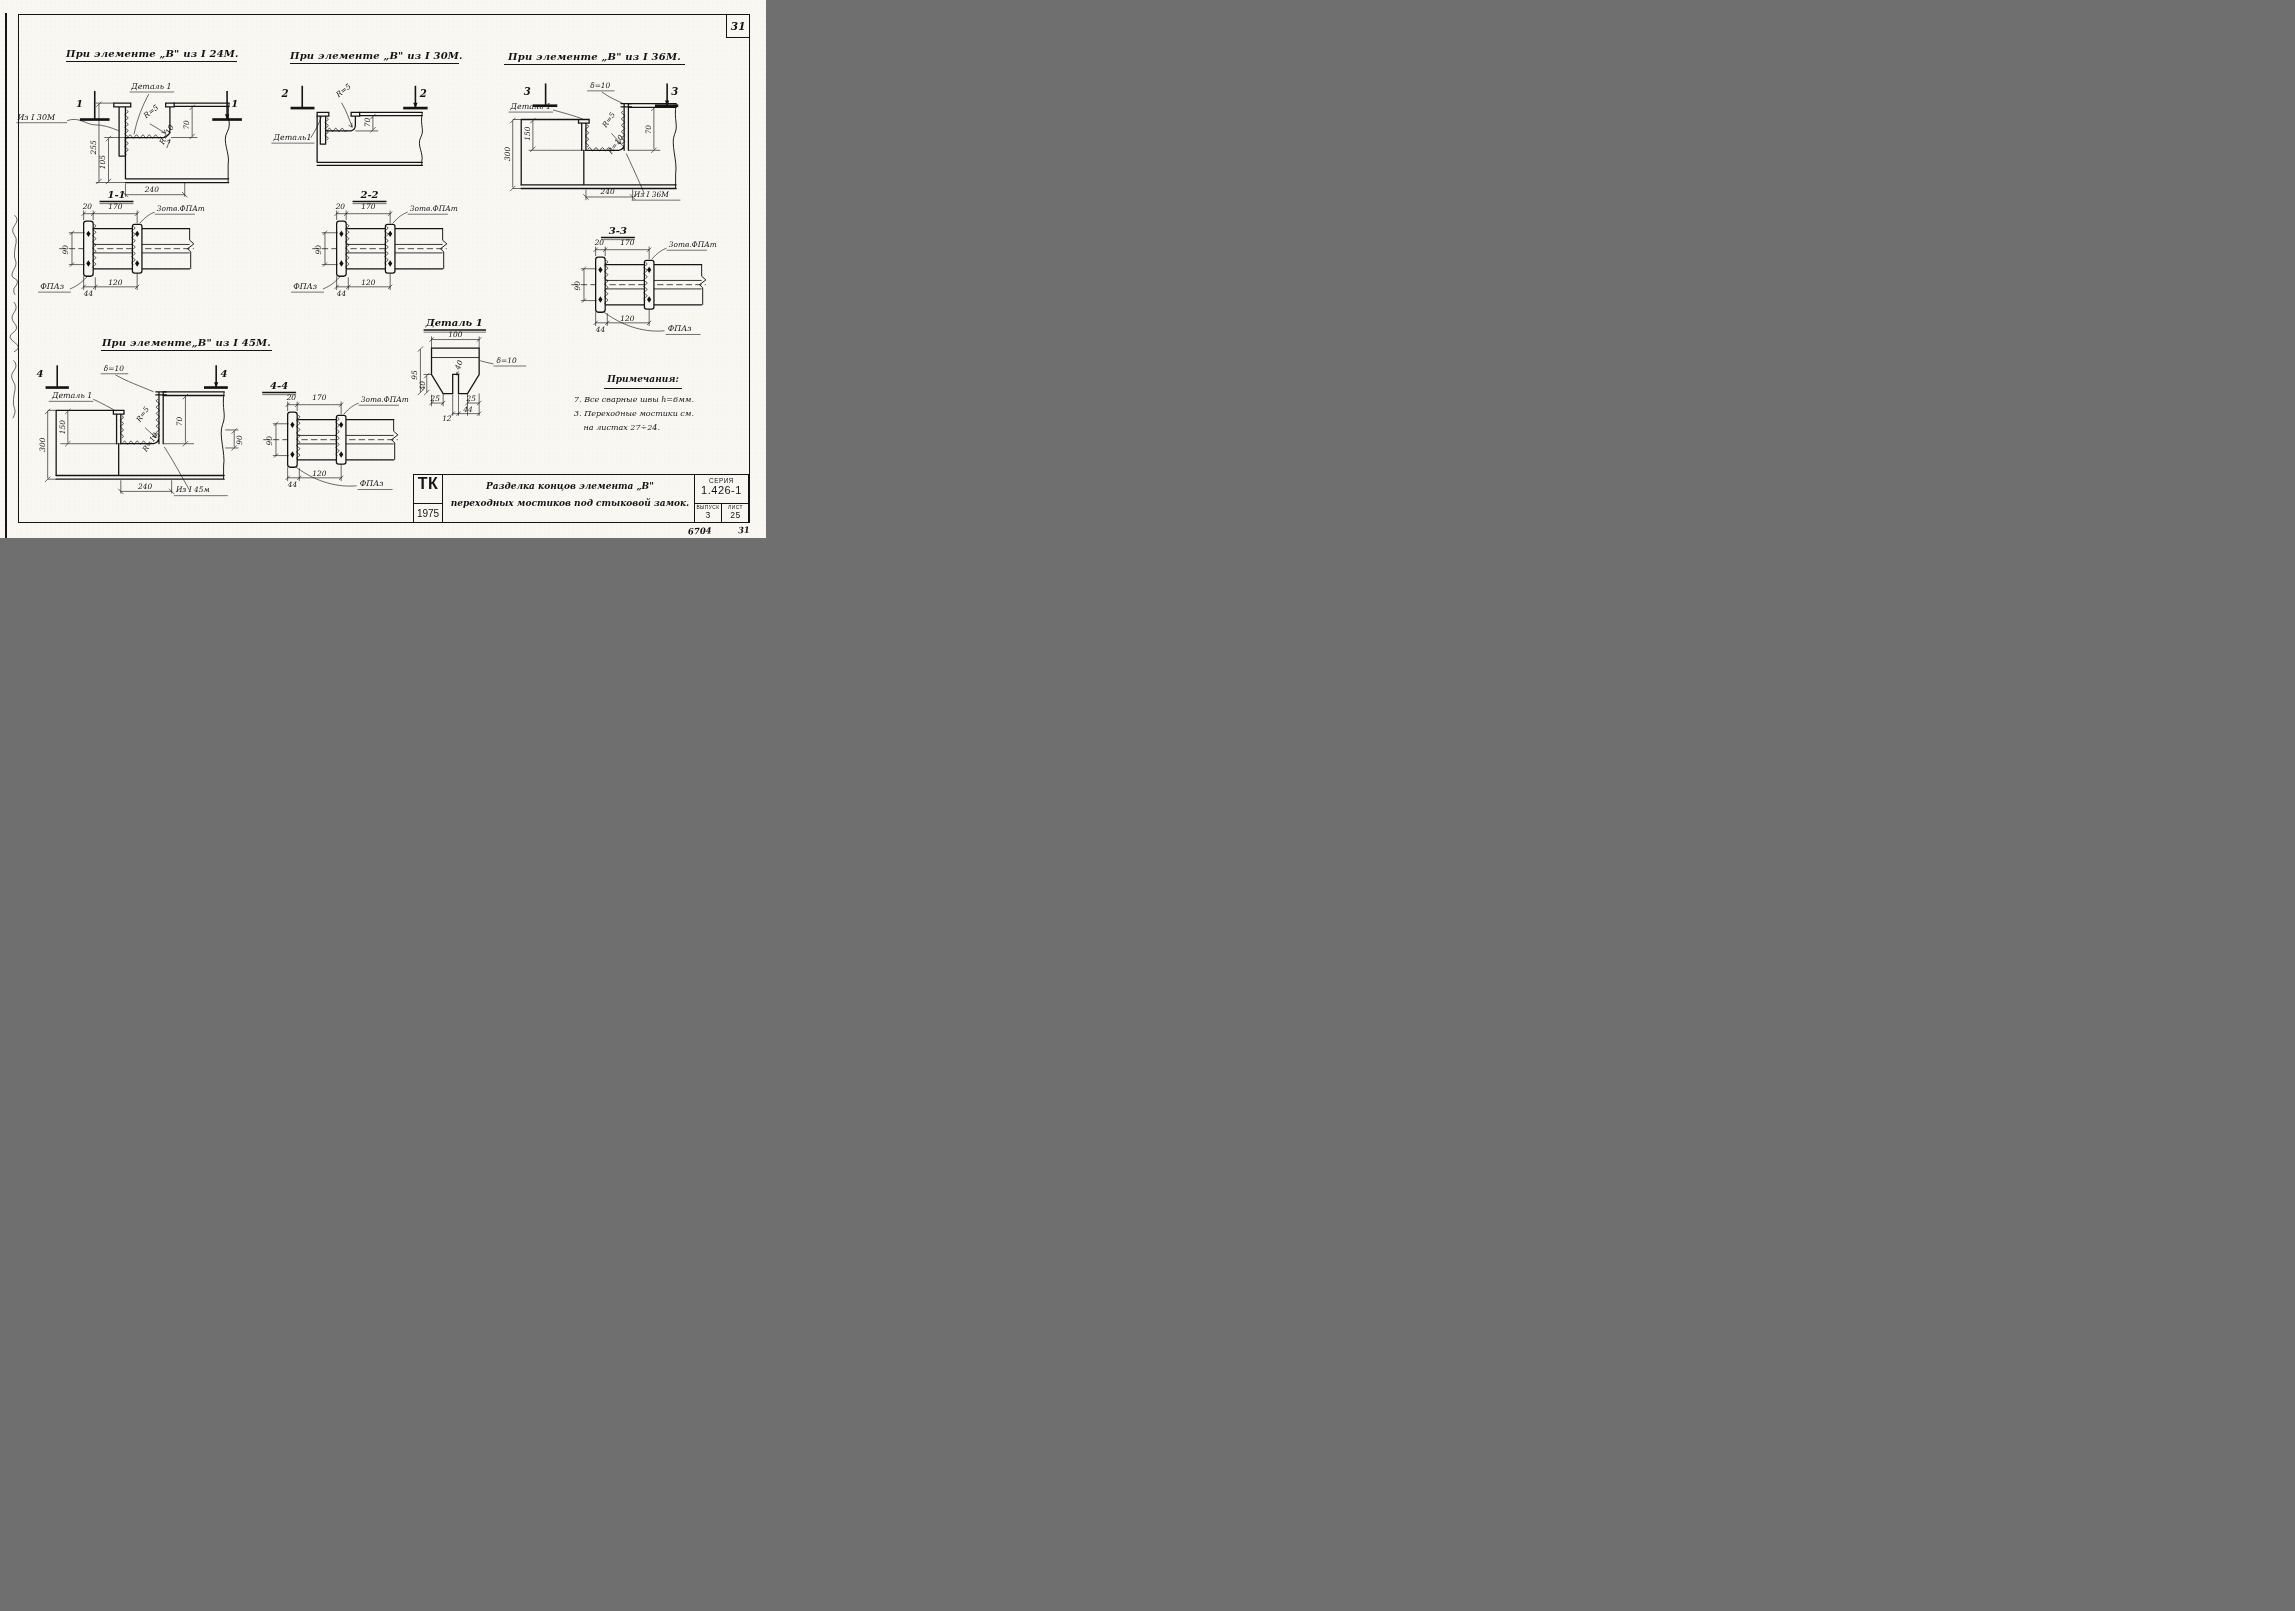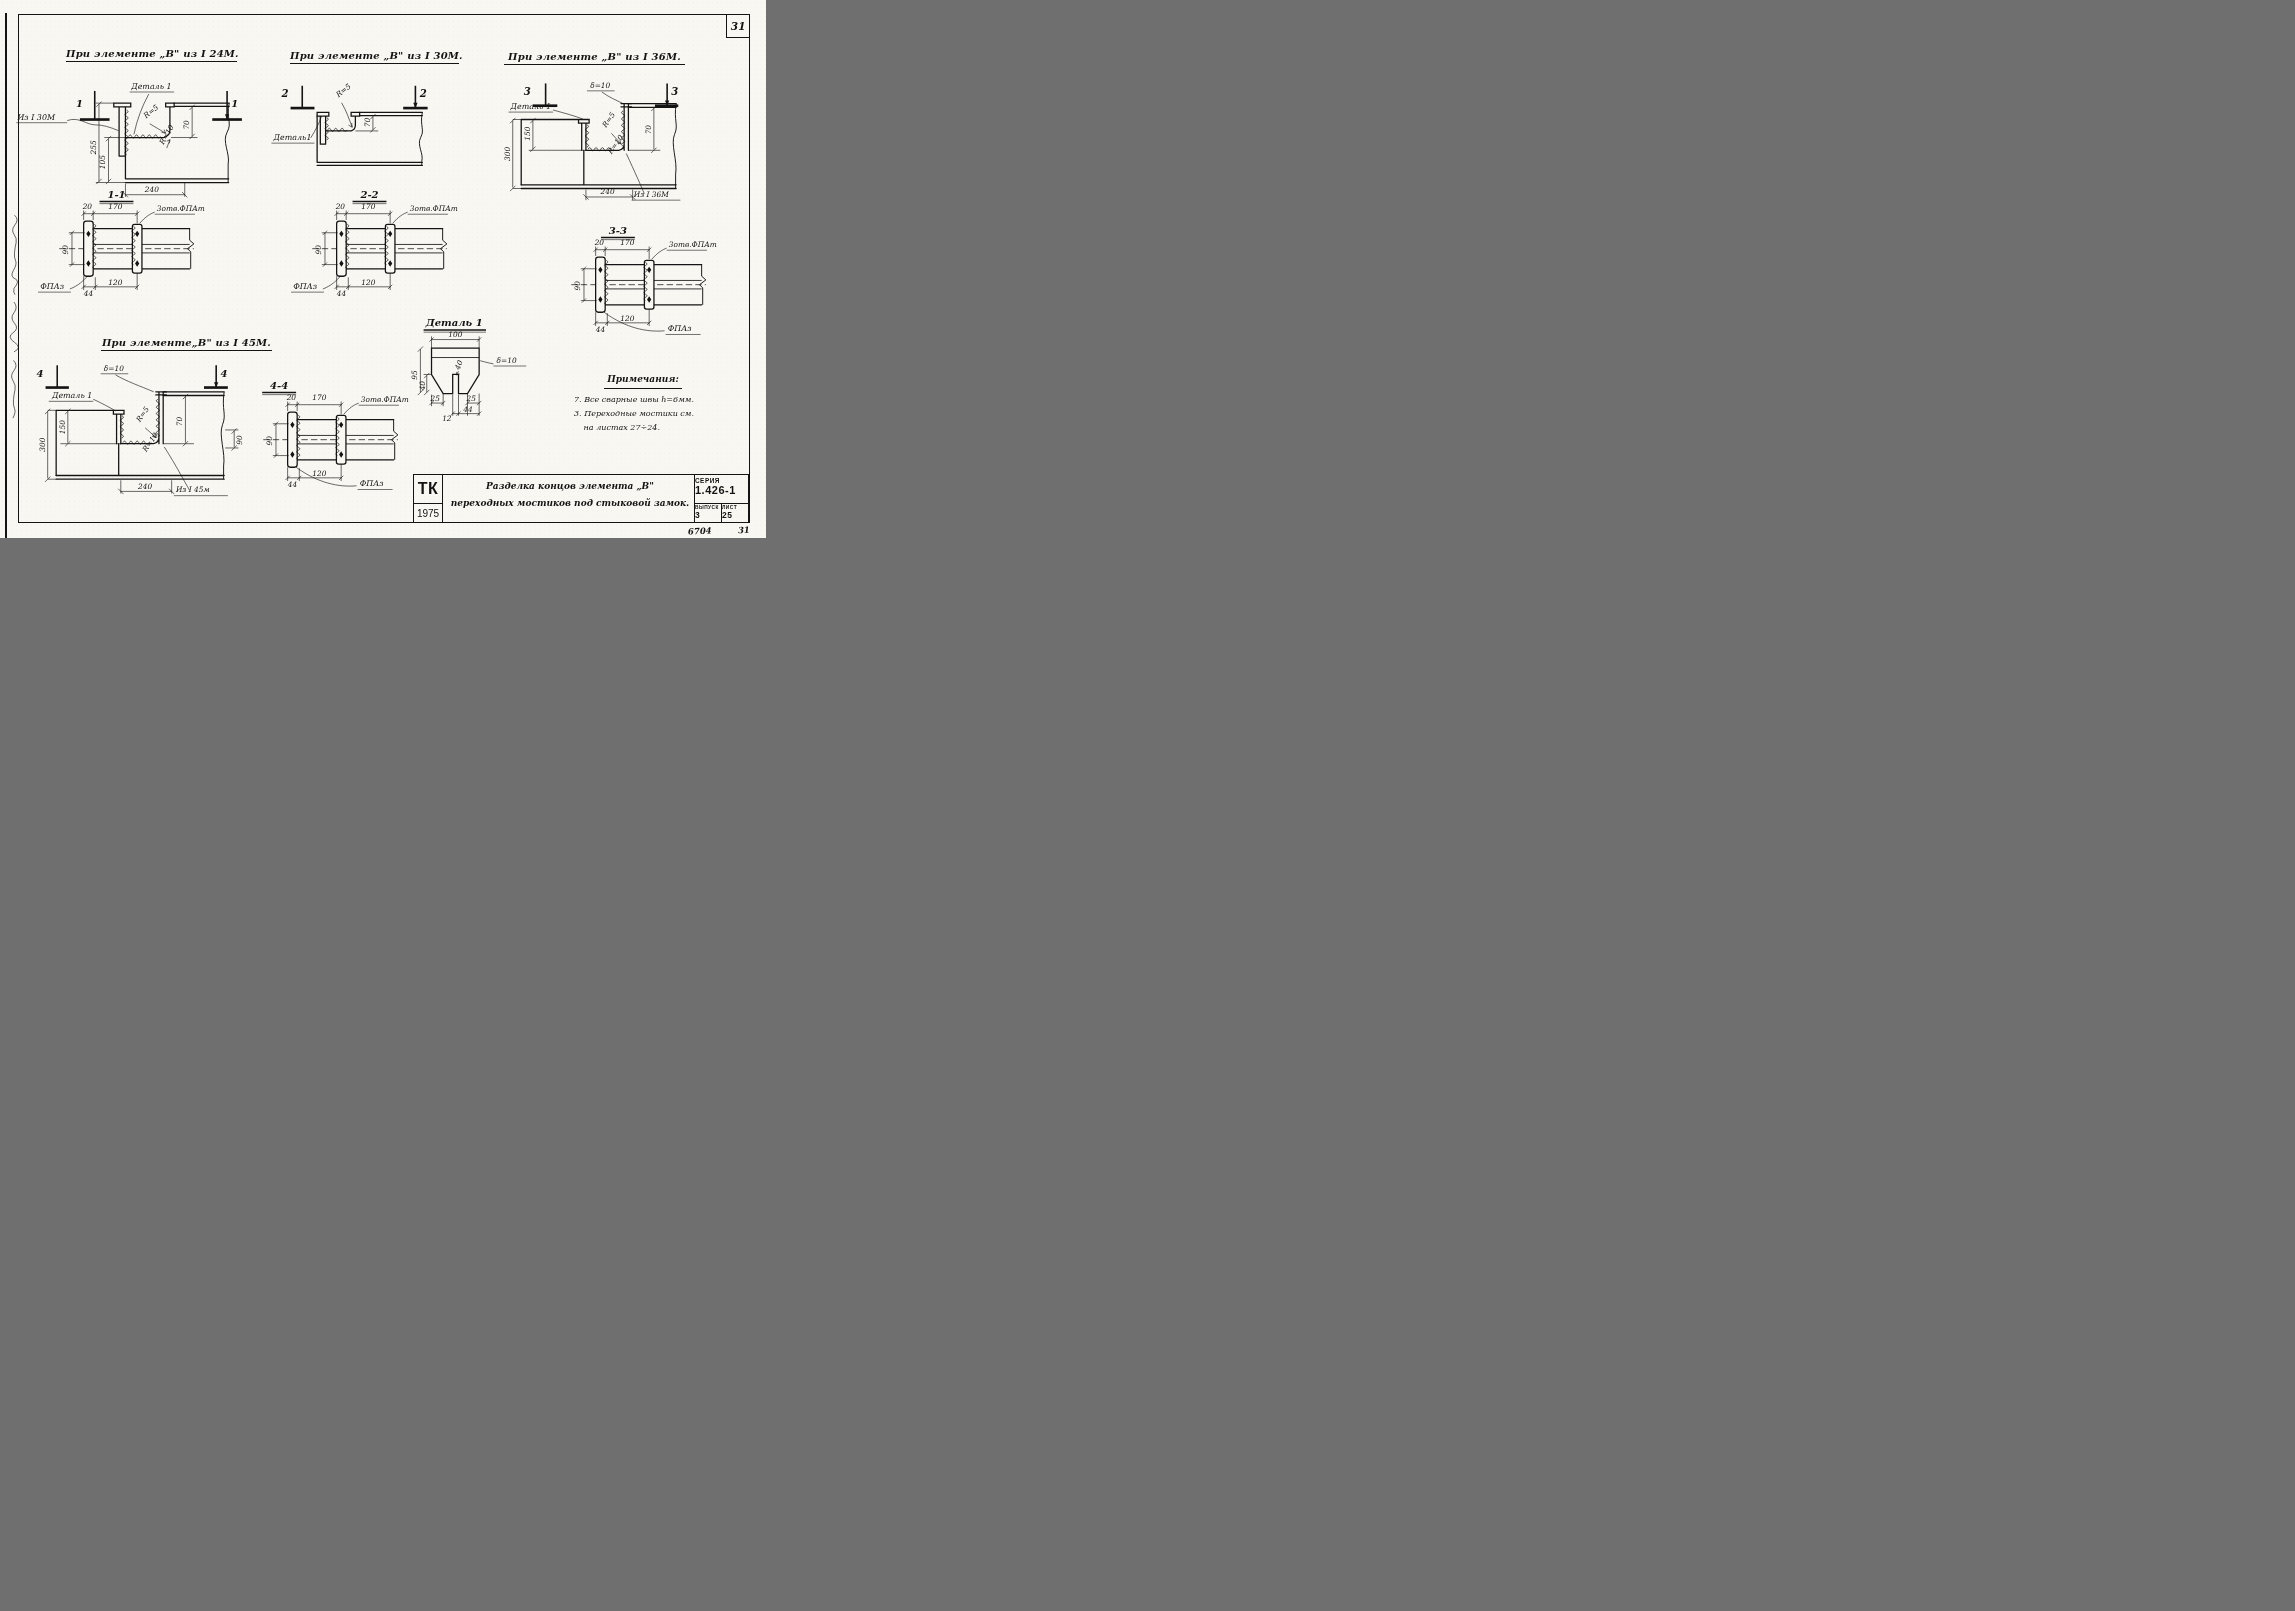--- a/index.html
+++ b/index.html
@@ -27,21 +27,21 @@
   .mkb{stroke:#141414;stroke-width:5;fill:none;}
   .plate{fill:#f8f7f2;stroke:#141414;stroke-width:2.4;}
   .bolt{fill:#141414;stroke:none;}
   .dt{font-size:14px;}
   .lb{font-size:15px;}
   .st{font-size:19px;font-weight:bold;}
   .notes{font-style:italic;font-size:8px;line-height:1.75;}
   .notes .hd{font-weight:bold;font-size:9px;text-align:left;border-bottom:1.6px double #141414;
              display:inline-block;padding:0 3.2px 0.5px 3.2px;margin-bottom:4.2px;}
   .tb{box-sizing:border-box;border:1.6px solid #141414;position:absolute;}
-  .tb-label{font-family:"Liberation Sans",sans-serif;font-weight:bold;letter-spacing:0.5px;text-align:left;}
+  .tb-label{font-family:"Liberation Sans",sans-serif;font-weight:normal;letter-spacing:0.5px;text-align:center;}
   .hand{font-style:italic;font-weight:bold;}
 </style>
 </head>
 <body>
 
 <div class="page">
 
   <div class="abs scan-edge"></div>
   <div class="abs frame"></div>
   <div class="abs pagebox">
@@ -402,21 +402,21 @@
   <div class="abs notes" style="left:574px;top:372px;width:138px">
     <div style="text-align:center">
       <span class="hd">Примечания:</span>
     </div>
     <div>7. Все сварные швы h=6мм.</div>
     <div>3. Переходные мостики см.</div>
     <div style="padding-left:9.6px">на листах 27÷24.</div>
   </div>
 
   <div class="abs tb" style="left:413px;top:474px;width:336px;height:49px"></div>
-  <div class="abs tb" style="left:413px;top:474px;width:30px;height:30px;display:flex;align-items:center;justify-content:center">
+  <div class="abs tb" style="left:413px;top:474px;width:30px;height:30px;display:flex;justify-content:center">
     <span style="font-family:'Liberation Sans',sans-serif;font-weight:bold;font-size:16px;letter-spacing:0.5px">ТК</span>
   </div>
   <div class="abs tb" style="left:413px;top:503px;width:30px;height:20px;display:flex;align-items:center;justify-content:center">
     <span style="font-family:'Liberation Sans',sans-serif;font-weight:normal;font-size:10px">1975</span>
   </div>
   <div class="abs" style="left:449px;top:478px;width:242px;text-align:center;font-style:italic;font-weight:bold;font-size:9px;line-height:1.9">
     <div>Разделка концов элемента „В"</div>
     <div>переходных мостиков под стыковой замок.</div>
   </div>
   <div class="abs tb" style="left:694px;top:474px;width:55px;height:30px;text-align:center">

